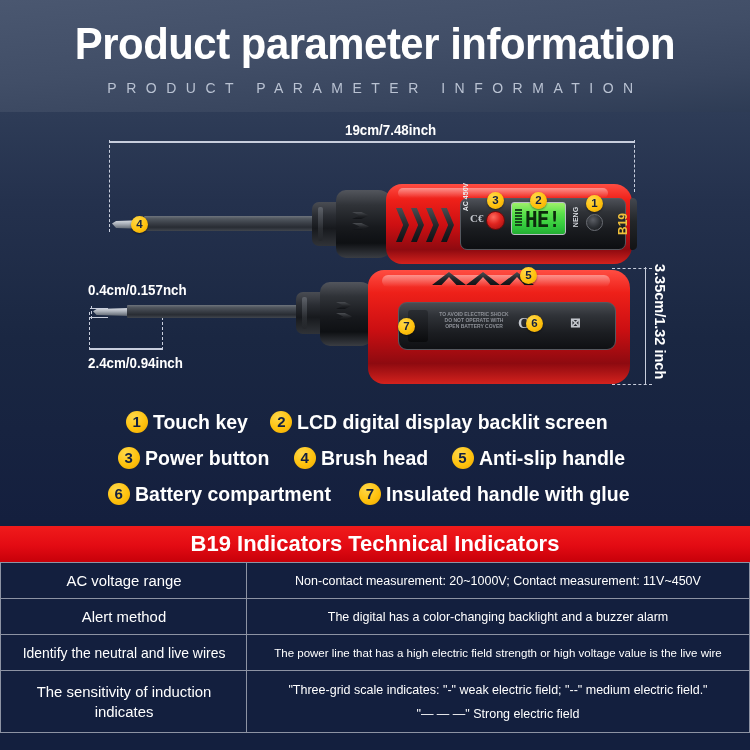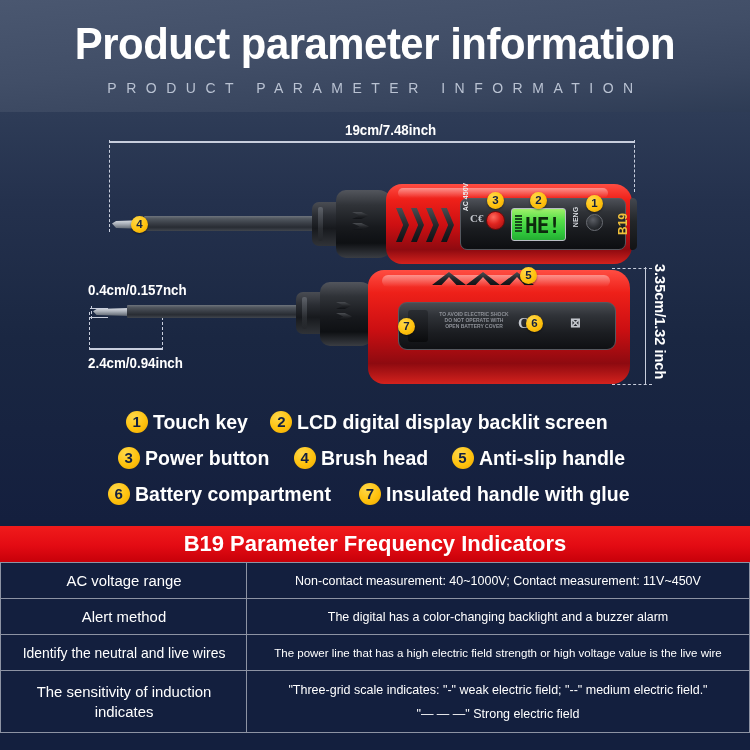--- a/index.html
+++ b/index.html
@@ -257,21 +257,21 @@
     <div class="chevron" style="left:441px; top:96px; width:13px; height:34px; clip-path: polygon(0 0, 45% 0, 100% 50%, 45% 100%, 0 100%, 55% 50%);"></div>
 
     <div class="panel" style="left:460px; top:86px; width:166px; height:52px;"></div>
 
     <div class="mark" style="left:462px; top:100px; transform: rotate(-90deg); transform-origin: left top; width:30px; text-align:center;">AC 450V</div>
 
     <div class="ce" style="left:470px; top:100px; font-size:11px;">C€</div>
 
     <div class="power-btn" style="left:486px; top:99px; width:19px; height:19px;"></div>
 
-    <div class="lcd" style="left:511px; top:96px; width:55px; height:33px;">
+    <div class="lcd" style="left:511px; top:90px; width:55px; height:33px;">
       <div class="lcd-bars" style="left:3px; top:6px;">
         <i style="width:7px;height:2px;"></i>
           <i style="width:7px;height:2px;"></i>
         <i style="width:7px;height:2px;"></i>
           <i style="width:7px;height:2px;"></i>
         <i style="width:7px;height:2px;"></i>
           <i style="width:7px;height:2px;"></i>
       </div>
       <div class="lcd-seg" style="left:13px; top:5px; font-size:21px;">HE!</div>
     </div>
@@ -364,26 +364,26 @@
       <span class="legend-label">Battery compartment</span>
     </div>
     <div class="legend-item">
       <span class="legend-num">7</span>
       <span class="legend-label">Insulated handle with glue</span>
     </div>
   </div>
 </div>
 
 <div class="table-wrap">
-  <div class="tbl-head">B19 Parameter Frequency Indicators</div>
+  <div class="tbl-head">B19 Indicators Technical Indicators</div>
   <table class="spec">
     <tbody>
       <tr class="row-h">
         <td class="k">AC voltage range</td>
-        <td class="v">Non-contact measurement: 40~1000V; Contact measurement: 11V~450V</td>
+        <td class="v">Non-contact measurement: 20~1000V; Contact measurement: 11V~450V</td>
       </tr>
       <tr class="row-h">
         <td class="k">Alert method</td>
         <td class="v">The digital has a color-changing backlight and a buzzer alarm</td>
       </tr>
       <tr class="row-h">
         <td class="k" style="font-size:14.5px;">Identify the neutral and live wires</td>
         <td class="v" style="font-size:11.5px;text-align:center;">The power line that has a high electric field strength or high voltage value is the live wire</td>
       </tr>
       <tr class="row-h2">

